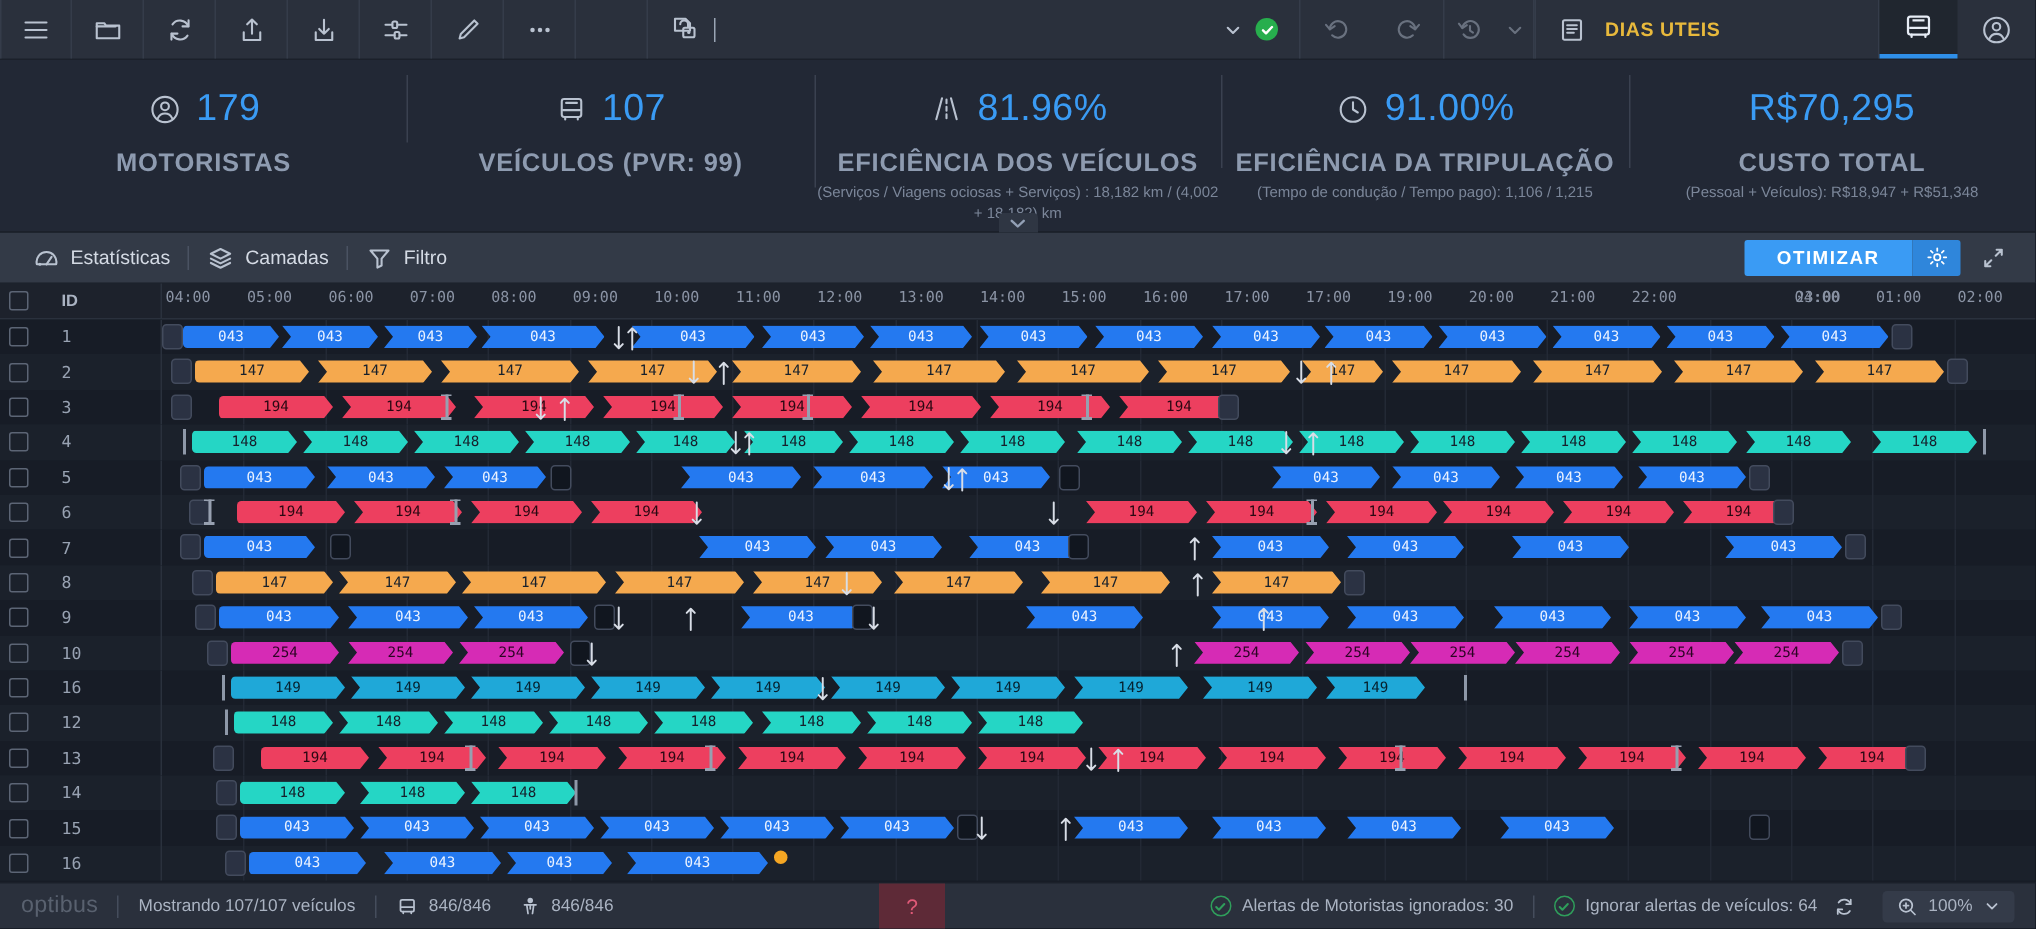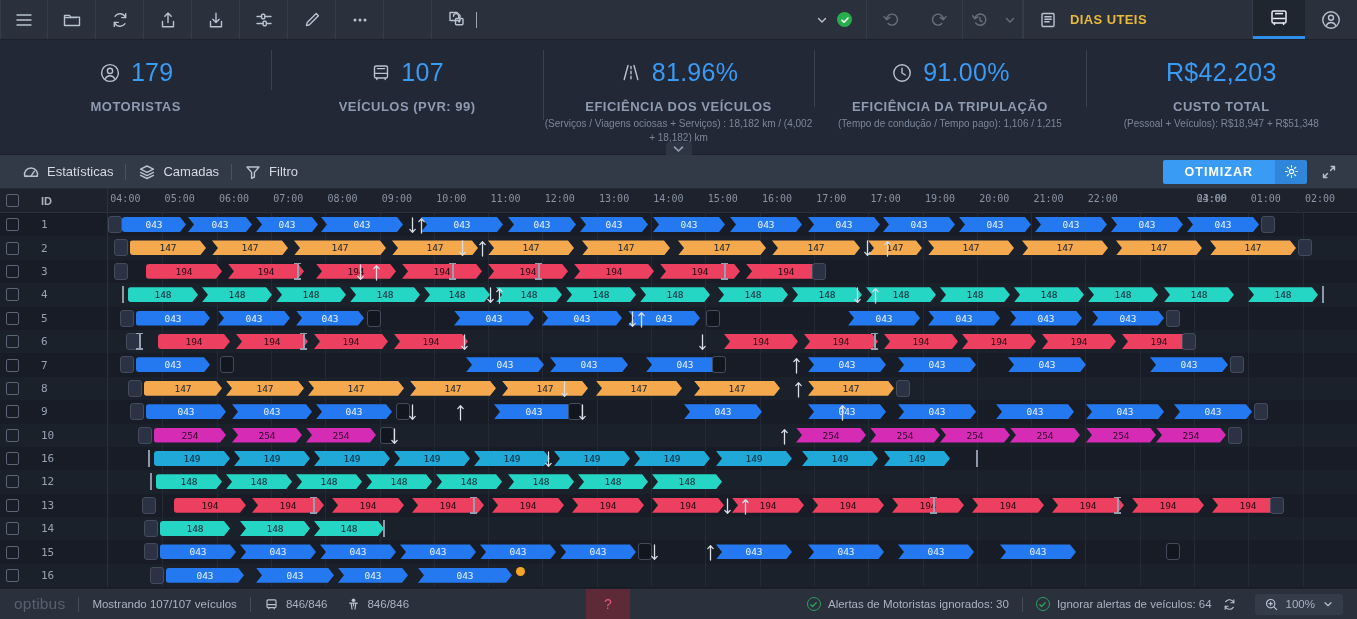--- a/index.html
+++ b/index.html
@@ -55,21 +55,21 @@
     height:115px; background:#222835; display:flex; align-items:flex-start;
     position:relative; border-bottom:1px solid #1b202a;
   }
   .kpi{ flex:1; display:flex; flex-direction:column; align-items:center;
         padding-top:18px; position:relative; }
   .kpi + .kpi:before{
     content:""; position:absolute; left:0; top:10px; bottom:24px; width:1px; background:#3a4150;
   }
   .kpi-top{ display:flex; align-items:center; gap:9px; }
   .kpi-val{ font-size:25px; color:#3a9bf4; font-weight:400; letter-spacing:.3px;}
-  .kpi-lbl{ margin-top:12px; font-size:13px; font-weight:700; color:#8e9bb0;
+  .kpi-lbl{ margin-top:12px; font-size:17px; font-weight:700; color:#8e9bb0;
             letter-spacing:.5px; text-align:center; }
   .kpi-sub{ font-size:10px; color:#7b8699; text-align:center;
             line-height:1.35; margin-top:3px; max-width:330px;}
   #kpi-collapse{
     position:absolute; left:50%; transform:translateX(-50%); bottom:-1px;
     width:26px; height:13px; background:#2f3643; border-radius:3px 3px 0 0;
     display:flex; align-items:center; justify-content:center; cursor:pointer;
   }
 
   
@@ -334,21 +334,21 @@
           <path class="ic" d="M12 7.2V12l3.2 2"></path>
         </svg>
       <span class="kpi-val">91.00%</span>
     </div>
     <div class="kpi-lbl">EFICIÊNCIA DA TRIPULAÇÃO</div>
     <div class="kpi-sub">(Tempo de condução / Tempo pago): 1,106 / 1,215</div>
   </div>
 
   <div class="kpi">
     <div class="kpi-top">
-      <span class="kpi-val">R$42,203</span>
+      <span class="kpi-val">R$70,295</span>
     </div>
     <div class="kpi-lbl">CUSTO TOTAL</div>
     <div class="kpi-sub">(Pessoal + Veículos): R$18,947 + R$51,348</div>
   </div>
 
   <div id="kpi-collapse">
     <svg width="11" height="8" viewBox="0 0 11 8">
       <path d="M1.5 2.2L5.5 6 9.5 2.2" stroke="#93a0b5" stroke-width="1.6" fill="none" stroke-linecap="round" stroke-linejoin="round"></path>
       </svg>
   </div>

